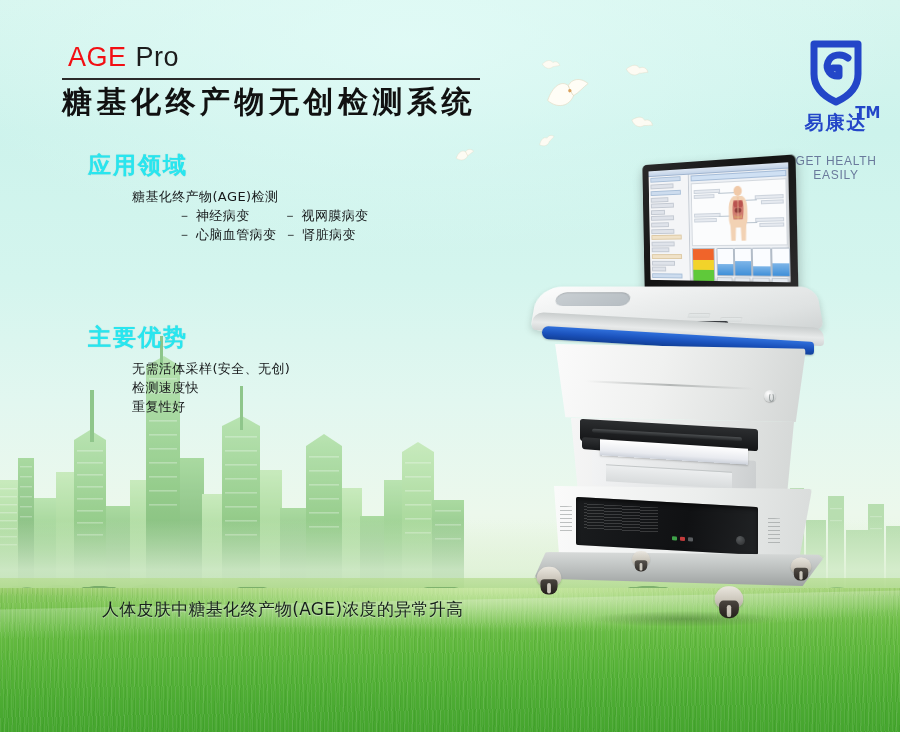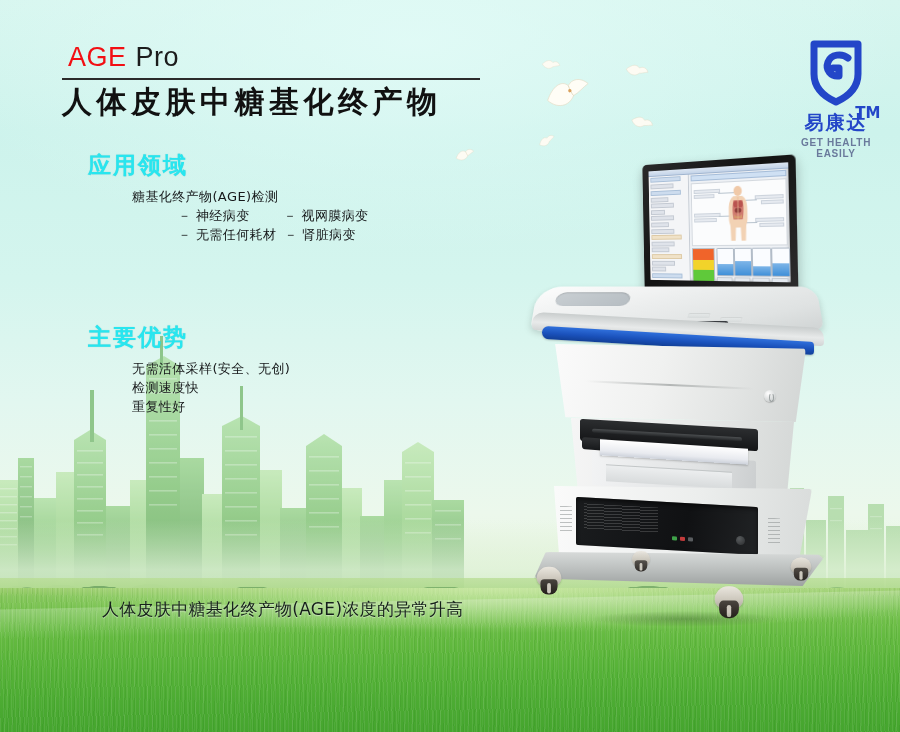--- a/index.html
+++ b/index.html
@@ -117,21 +117,21 @@
   .logo-name{
     position:relative;display:inline-block;margin-top:4px;
     font-size:19px;font-weight:bold;color:#2346c8;letter-spacing:2px;
     font-family:"DejaVu Sans","Liberation Sans",sans-serif;
   }
   .logo-tm{
     position:absolute;right:-13px;top:-6px;font-size:15px;font-weight:bold;
     color:#2346c8;letter-spacing:0;
   }
   .logo-tag{
-    margin-top:1px;font-size:10px;font-weight:bold;color:#6a7a9c;
+    margin-top:18px;font-size:12px;font-weight:normal;color:#6a7a9c;
     letter-spacing:.7px;
   }
 
   
   .section{position:absolute;}
   .sec-app{left:88px;top:150px;}
   .sec-adv{left:88px;top:322px;}
   .sec-head{
     font-size:23px;font-weight:bold;color:#27e6ef;letter-spacing:2px;
     text-shadow:0 0 1px rgba(10,130,140,.35);
@@ -559,21 +559,21 @@
     <svg width="34" height="22" viewBox="0 0 34 22">
         <path d="M2 13 C8 4 14 2 19 6 C23 2 29 3 32 8 C28 9 25 12 21 13 C17 19 9 20 2 13 Z" fill="#fdfbf3" stroke="#e4ddc8" stroke-width=".6"></path>
       </svg>
   </div>
 
   <div class="header">
     <div class="brand-line">
       <span class="brand-age">AGE</span><span class="brand-pro">Pro</span>
     </div>
     <div class="rule"></div>
-    <div class="cn-title">人体皮肤中糖基化终产物</div>
+    <div class="cn-title">糖基化终产物无创检测系统</div>
   </div>
 
   <div class="logo">
     <div class="logo-mark">
       <svg width="72" height="72" viewBox="0 0 72 72">
         <path d="M14 10 H58 V40 C58 54 47 63 36 68 C25 63 14 54 14 40 Z" fill="none" stroke="#2346c8" stroke-width="7" stroke-linejoin="round"></path>
         <path d="M48 24 C42 19 31 20 28 28 C25 36 31 43 39 42 L39 34 L33 34" fill="none" stroke="#2346c8" stroke-width="7" stroke-linecap="round" stroke-linejoin="round"></path>
         <path d="M36 68 C25 63 14 54 14 40 L14 10 L30 10 L30 52 Z" fill="#2346c8" opacity="0"></path>
       </svg>
     </div>
@@ -584,21 +584,21 @@
   </div>
 
   <div class="section sec-app">
     <div class="sec-head">应用领域</div>
     <div class="sec-list">
       <div class="li">糖基化终产物(AGE)检测</div>
       <div class="li li-sub">
         <span>－ 神经病变</span><span class="gap"></span><span>－ 视网膜病变</span>
       </div>
       <div class="li li-sub2">
-        <span>－ 无需任何耗材</span><span class="gap"></span><span>－ 肾脏病变</span>
+        <span>－ 心脑血管病变</span><span class="gap"></span><span>－ 肾脏病变</span>
       </div>
     </div>
   </div>
 
   <div class="section sec-adv">
     <div class="sec-head">主要优势</div>
     <div class="sec-list">
       <div class="li">无需活体采样(安全、无创)</div>
       <div class="li">检测速度快</div>
       <div class="li">重复性好</div>

